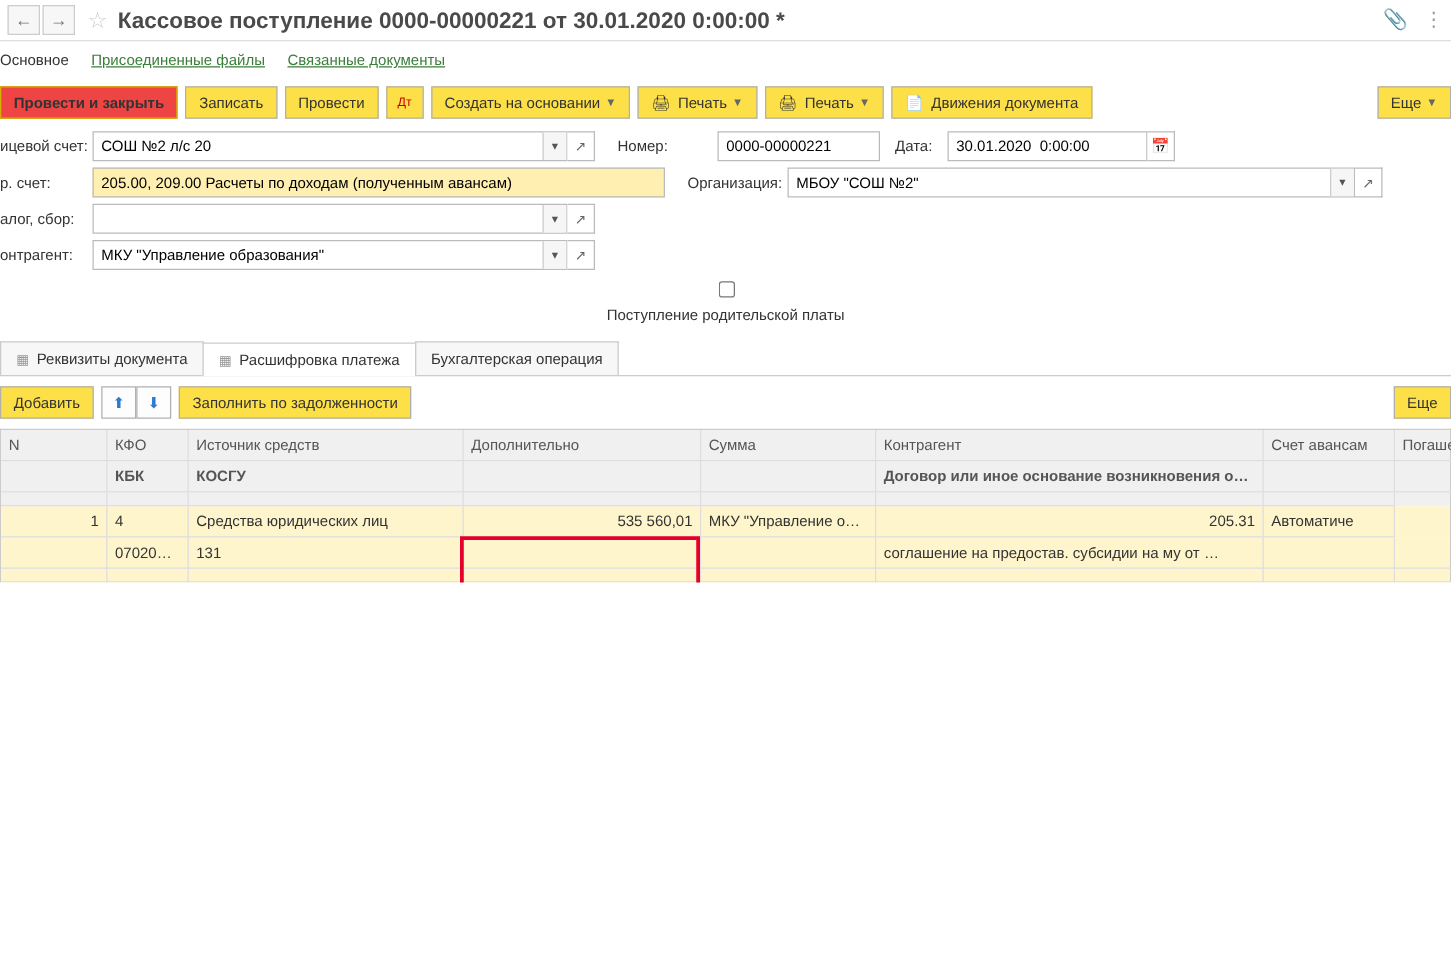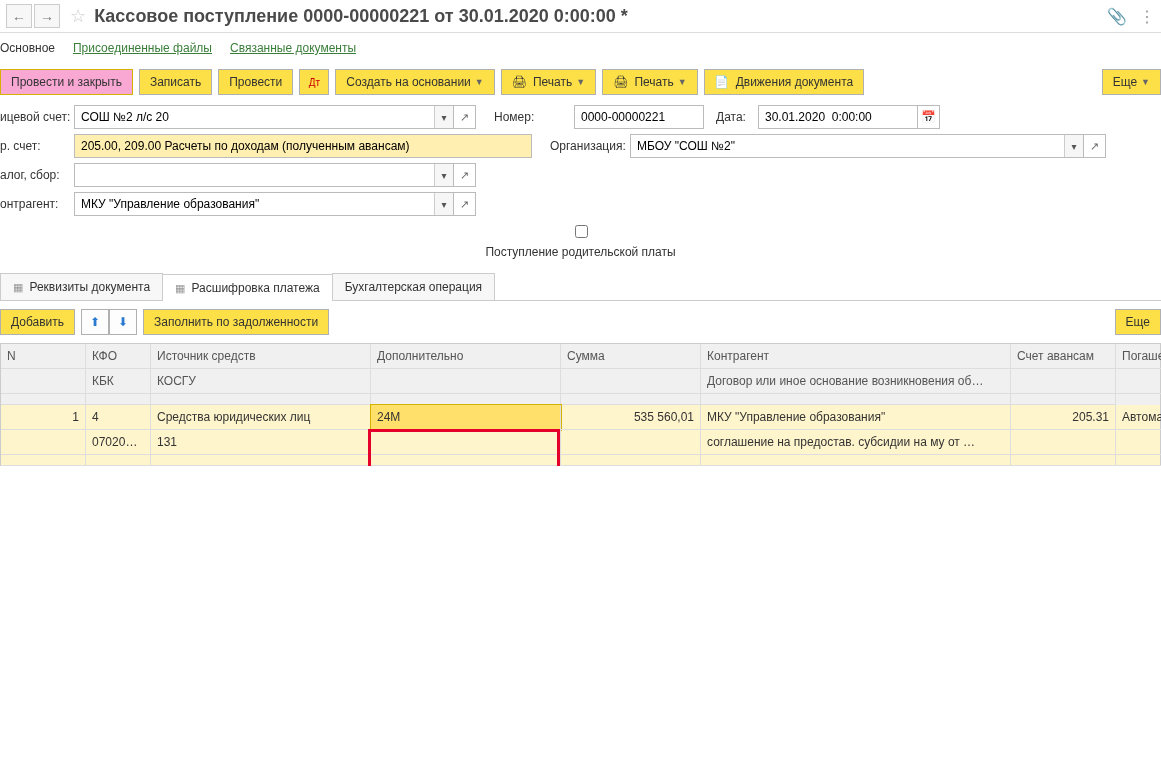--- a/index.html
+++ b/index.html
@@ -73,23 +73,23 @@
     padding: 0 10px;
     border: 1px solid #b0b0b0;
     background: #fde047;
     display: inline-flex;
     align-items: center;
     gap: 4px;
     cursor: pointer;
     white-space: nowrap;
   }
   .btn.yellow {
-    background: #f9a8d4;
+    background: #ef4444;
     border-color: #d6b200;
-    font-weight: normal;
+    font-weight: bold;
   }
   .btn .caret { font-size: 9px; color: #666; }
   .btn-icon { width: 30px; justify-content: center; padding:0; }
 
   .form-area { padding: 0 0 6px 0; }
   .form-row {
     display: flex;
     align-items: center;
     margin-bottom: 5px;
   }
@@ -197,21 +197,21 @@
   }
   .gh, .gc {
     border-right: 1px solid #ddd;
     border-bottom: 1px solid #ddd;
     padding: 5px 6px;
     overflow: hidden;
     white-space: nowrap;
     text-overflow: ellipsis;
   }
   .gh { color:#555; }
-  .gh.sub, .gc.sub { border-top: none; }
+  .gh.sub, .gc.sub { border-top: none; font-weight: bold; }
   .grid-row.data { background: #fff5cc; }
   .gc.right { text-align: right; }
   .gc.cellhl {
     background: #ffe06b;
     outline: 1px solid #d6b200;
   }
   .highlight-box {
     position: absolute;
     border: 3px solid #e4002b;
     pointer-events: none;
@@ -402,21 +402,20 @@
     <div class="gh sub"></div>
     <div class="gh sub"></div>
     <div class="gh sub"></div>
     <div class="gh sub"></div>
   </div>
 
   <div class="grid-row data">
     <div class="gc right">1</div>
     <div class="gc">4</div>
     <div class="gc">Средства юридических лиц</div>
-    <div class="gc cellhl">24М</div>
     <div class="gc right">535 560,01</div>
     <div class="gc">МКУ "Управление образования"</div>
     <div class="gc right">205.31</div>
     <div class="gc">Автоматиче</div>
   </div>
 
   <div class="grid-row data">
         <div class="gc"></div>
         <div class="gc" style="grid-column: 2 / 3;">07020000000000130</div>
         <div class="gc">131</div>

